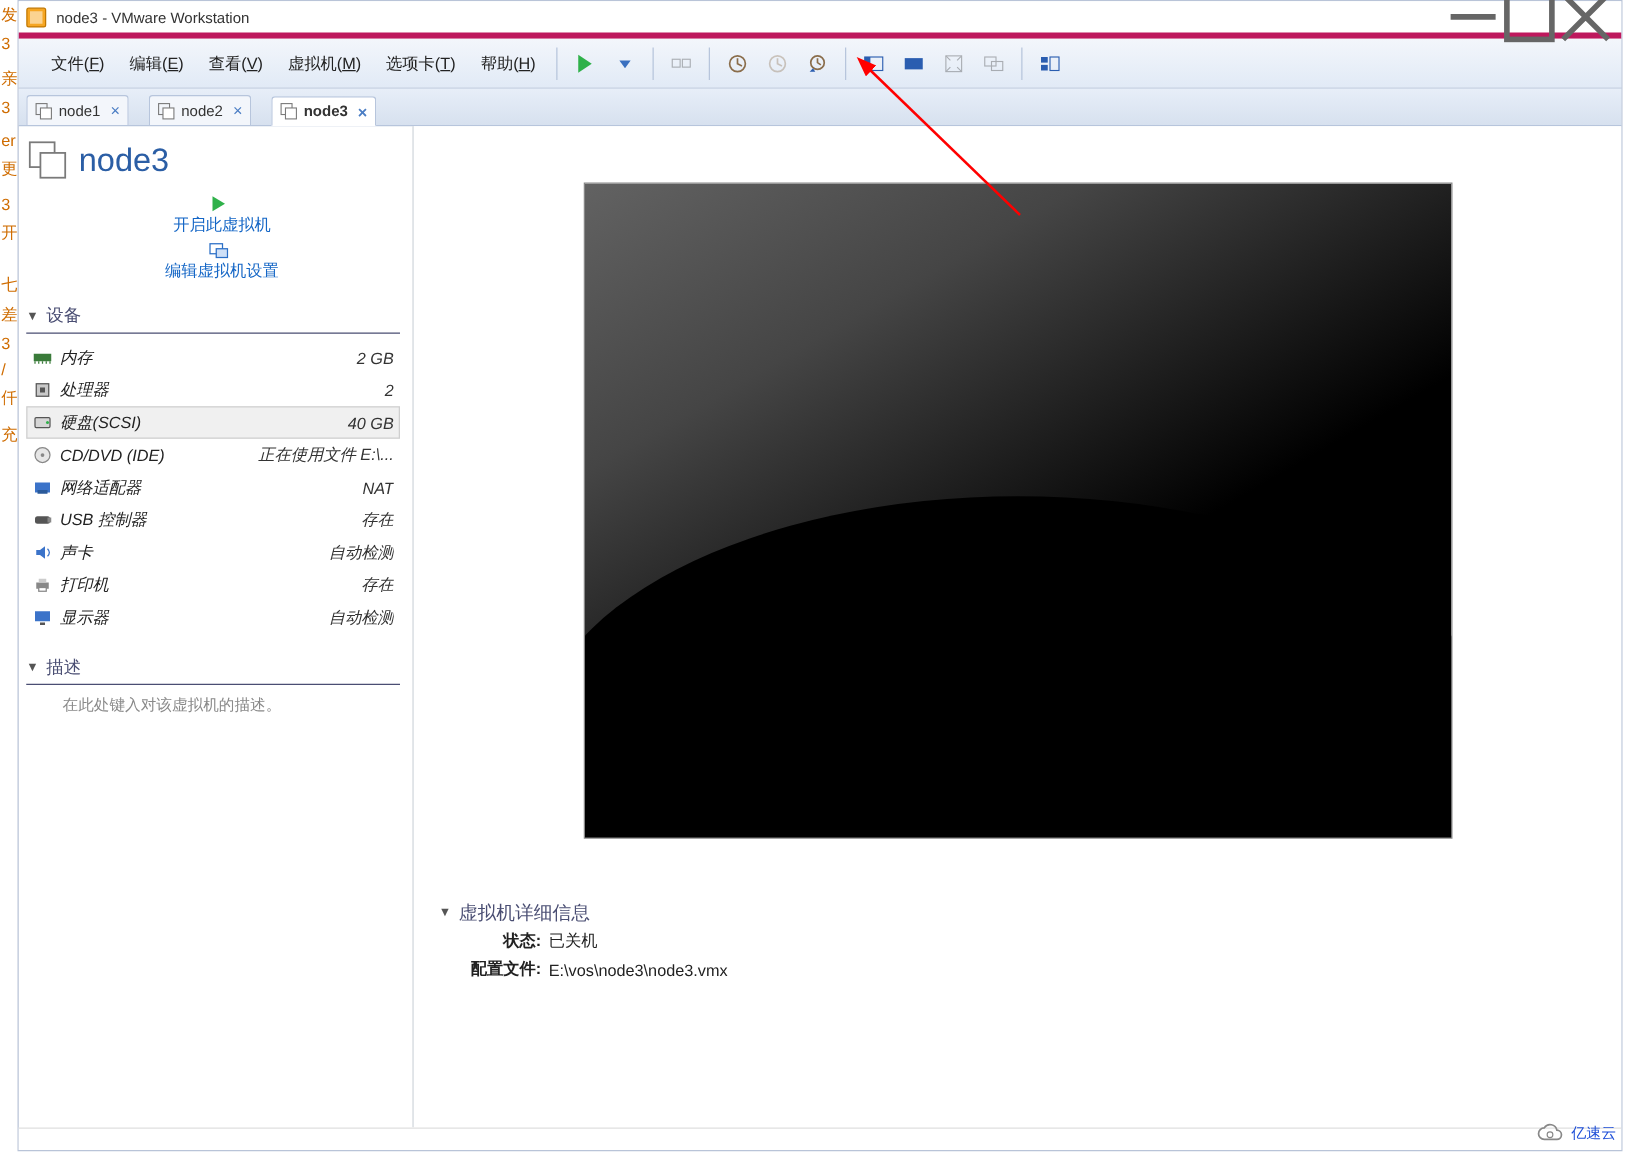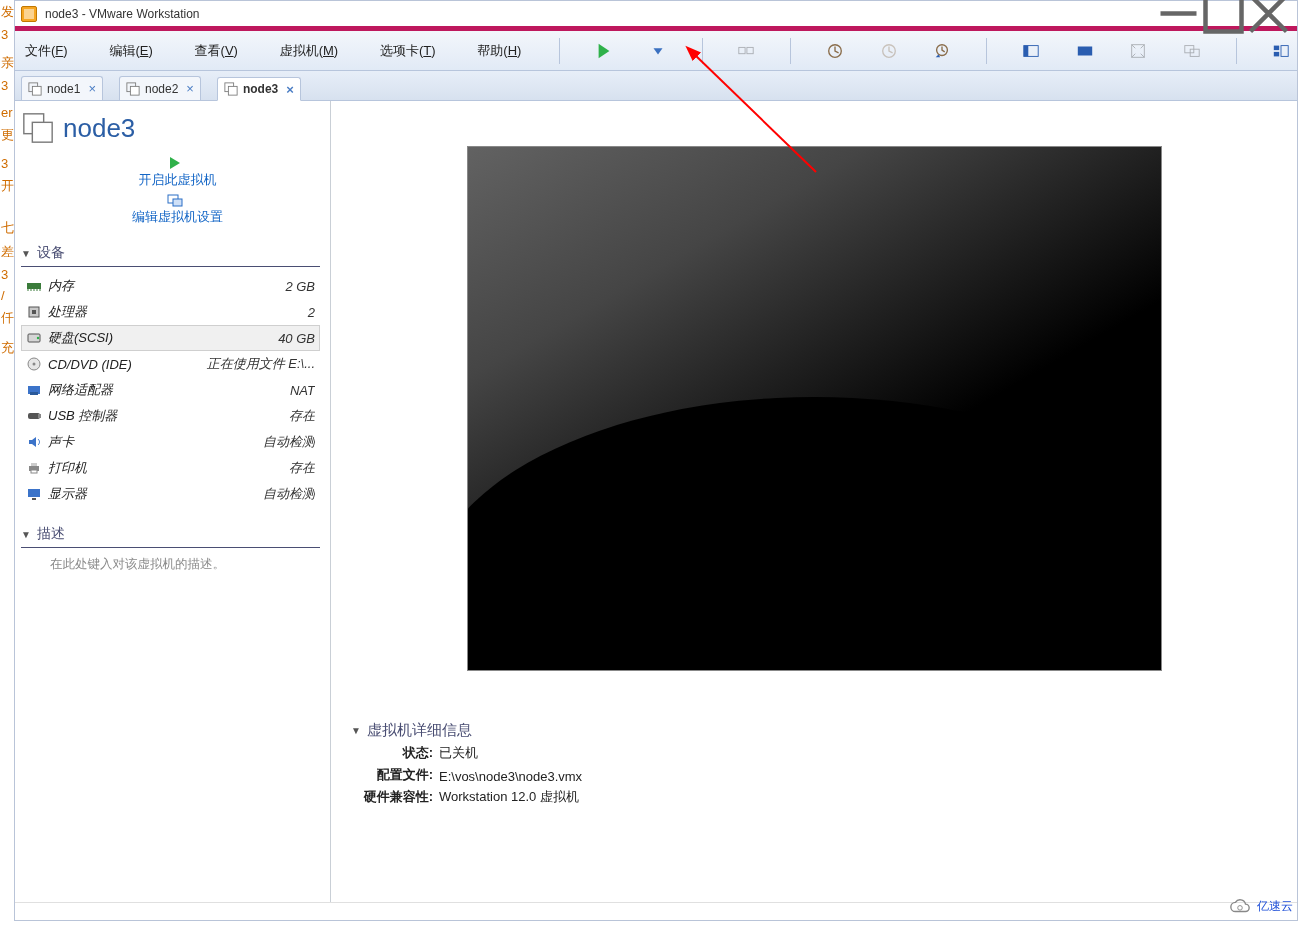--- a/index.html
+++ b/index.html
@@ -8,21 +8,21 @@
   .leftclip span { display:block; padding:3px 1px; font-size:13px; color:#cf6c00; }
   .appwin { position:absolute; left:14px; top:0; right:4px; bottom:6px; background:#fff; border:1px solid #b9c4d8; }
   
   .titlebar { height:30px; background:#fff; display:flex; align-items:center; padding:0 6px; border-bottom:5px solid #be185d;}
   .titlebar .appicon { width:16px; height:16px; background:#f6a623; border:1px solid #c17700; border-radius:2px; position:relative; margin-right:8px;}
   .titlebar .appicon::after{content:"";position:absolute;left:2px;top:2px;right:2px;bottom:2px;background:#fff;opacity:.5;}
   .titlebar .title { font-size:12px; color:#333; }
   .titlebar .winbtns { margin-left:auto; display:flex; }
   .titlebar .wb { width:45px; height:28px; display:flex; align-items:center; justify-content:center; color:#666; font-size:11px; cursor:pointer;}
   
-  .menubar { height:40px; background:linear-gradient(#f3f6fb,#e1eaf6); border-bottom:1px solid #b7c5dc; display:flex; align-items:center; padding:0 0;justify-content:space-between;}
+  .menubar { height:40px; background:linear-gradient(#f3f6fb,#e1eaf6); border-bottom:1px solid #b7c5dc; display:flex; align-items:center; padding:0 16px;}
   .menuitem { font-size:13px; color:#222; padding:4px 10px; cursor:pointer; }
   .menuitem span.u { text-decoration:underline; }
   .vsep { width:1px; height:26px; background:#b7c5dc; margin:0 6px; }
   .tbtn { width:32px; height:28px; display:flex; align-items:center; justify-content:center; cursor:pointer; position:relative;}
   .tbtn svg{width:18px;height:18px;}
   .disabled svg{opacity:.35}
   
   .tabstrip { height:30px; background:linear-gradient(#e7eef8,#d7e1ef); border-bottom:1px solid #b7c5dc; display:flex; align-items:flex-end; padding:0 6px;}
   .tab { height:24px; background:#f3f6fb; border:1px solid #b7c5dc; border-bottom:none; border-radius:3px 3px 0 0; display:flex; align-items:center; padding:0 6px; margin-right:16px; font-size:12px; color:#333; cursor:pointer;}
   .tab.active { background:#fff; border-bottom:1px solid #fff; font-weight:600; position:relative; top:1px;}
@@ -339,24 +339,20 @@
             <span>虚拟机详细信息</span>
           </h2>
         <div class="detrow">
             <span class="lab">状态:</span>
             <span>已关机</span>
           </div>
         <div class="detrow">
             <span class="lab">配置文件:</span>
             <span>E:\vos\node3\node3.vmx</span>
           </div>
-        <div class="detrow">
-            <span class="lab">硬件兼容性:</span>
-            <span>Workstation 12.0 虚拟机</span>
-          </div>
       </div>
     </div>
   </div>
   <div class="status"></div>
 </div>
 
 <svg class="arrowo" style="left:676px;top:42px;" width="160" height="140">
   <defs>
       <marker id="ah" markerWidth="10" markerHeight="10" refX="2" refY="3" orient="auto">
         <path d="M0,0 L0,6 L8,3 z" fill="#ff0000"></path>

